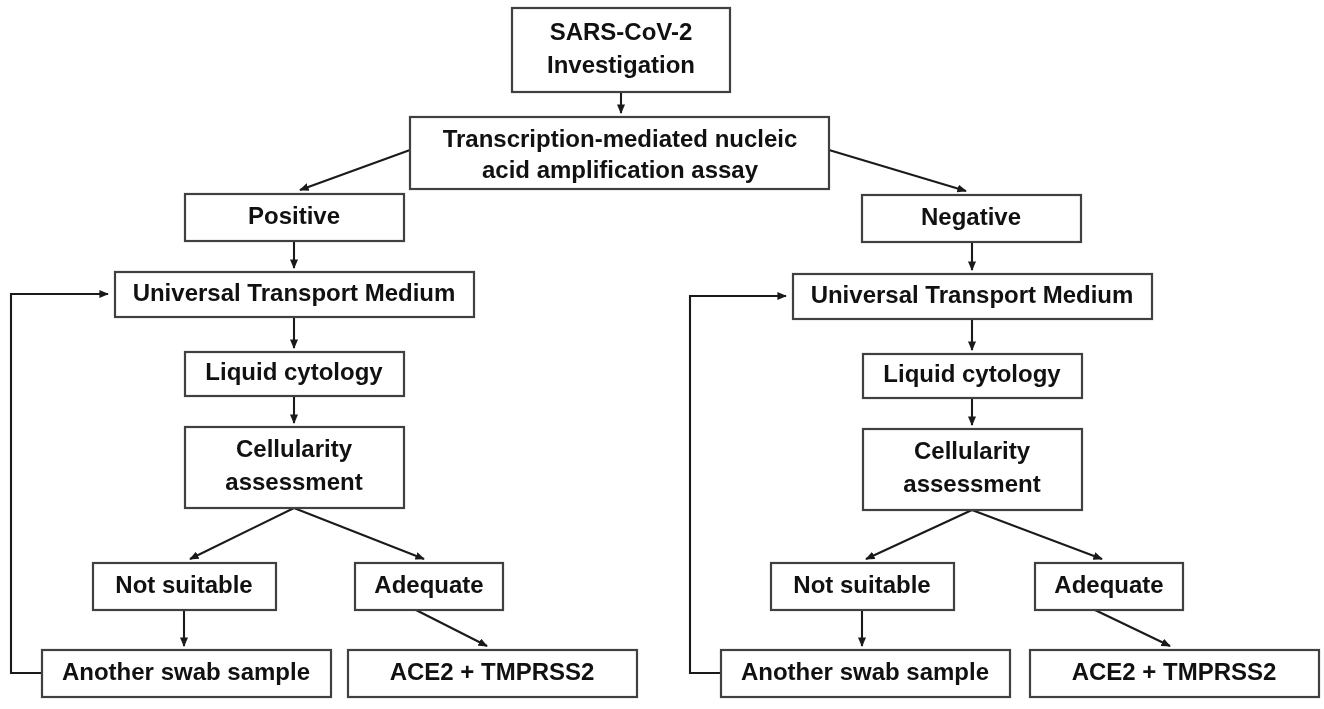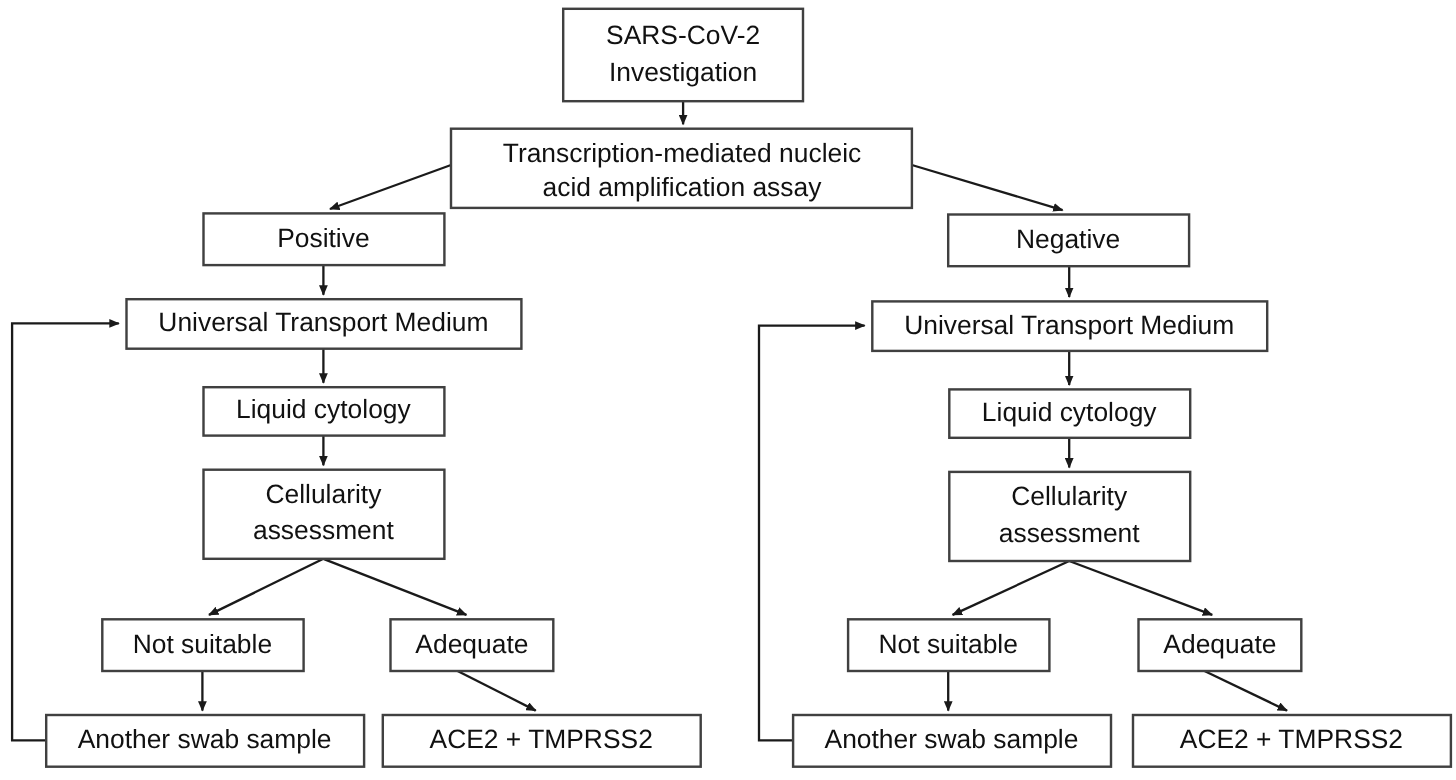--- a/index.html
+++ b/index.html
@@ -11,20 +11,21 @@
     width: 1324px;
     height: 709px;
     overflow: hidden;
     font-family: "Liberation Sans", sans-serif;
   }
   #flowchart-root {
     position: relative;
     width: 1324px;
     height: 709px;
     background: #ffffff;
+    font-weight: bold;
   }
   svg.chart-svg {
     position: absolute;
     top: 0;
     left: 0;
     width: 1324px;
     height: 709px;
     display: block;
   }
   .node-box {

